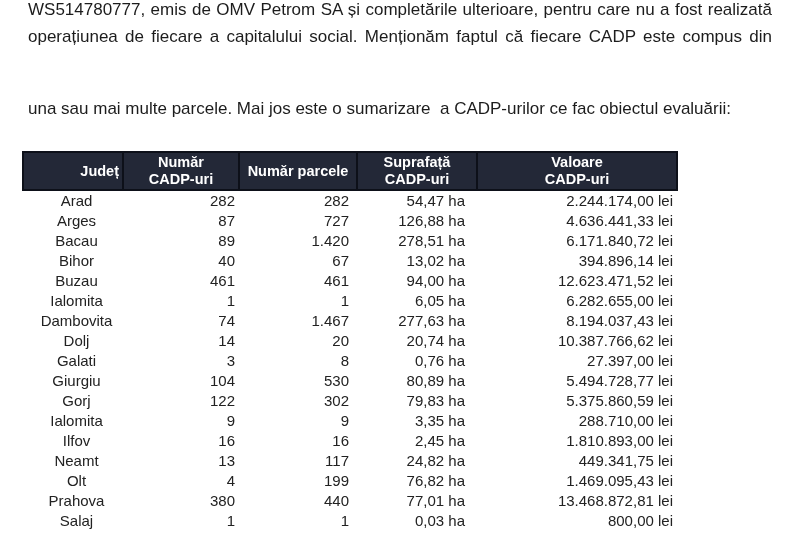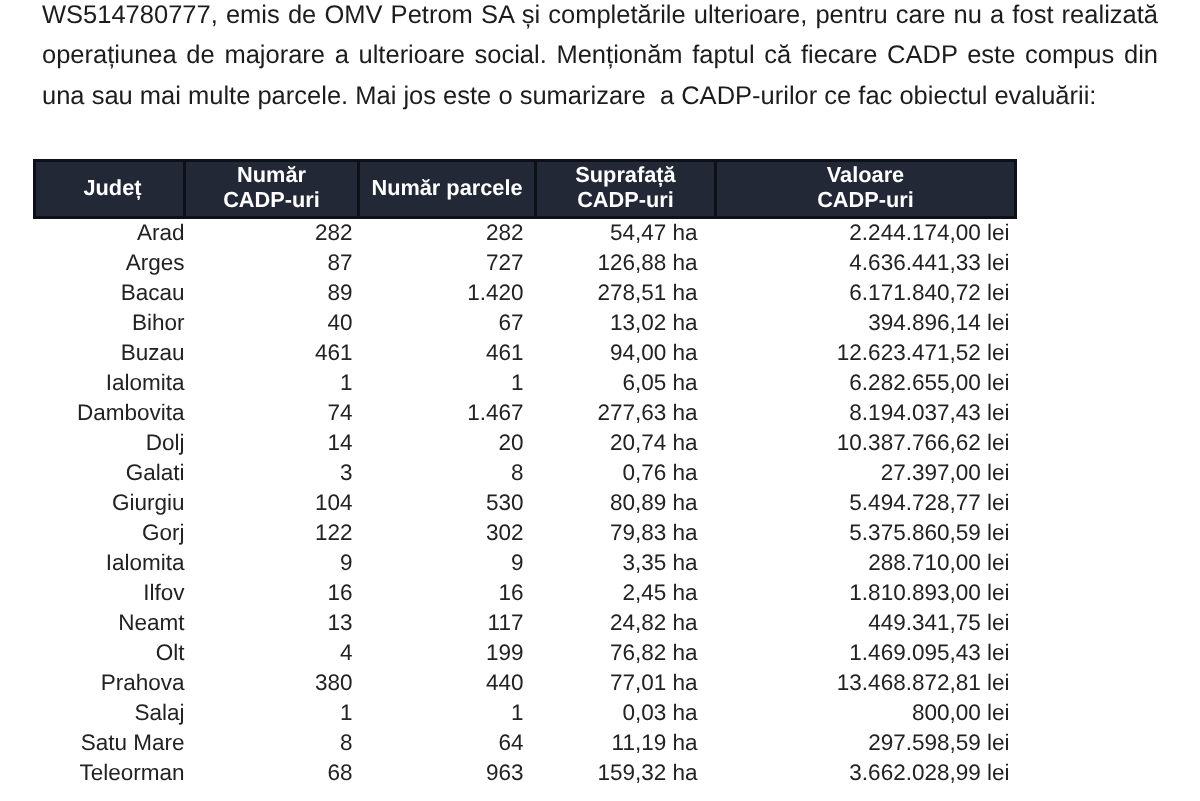--- a/index.html
+++ b/index.html
@@ -25,20 +25,21 @@
     line-height: 27px;
     color: var(--intro-text);
   }
   .intro-line.justify {
     text-align: justify;
     text-align-last: justify;
   }
   .intro-line.last {
     text-align: left;
     white-space: pre-wrap;
+    margin-top: 45px;
   }
 
   table.cadp-table {
     border-collapse: collapse;
     table-layout: fixed;
     margin: 29px 0 0 22px;
     width: 654px;
   }
   .cadp-table col.c1 { width: 100px; }
   .cadp-table col.c2 { width: 116px; }
@@ -53,47 +54,47 @@
     font-size: 14.5px;
     font-weight: bold;
     line-height: 17px;
     white-space: pre-line;
     vertical-align: middle;
     text-align: center;
     height: 37px;
     padding: 1px 3px;
   }
   .cadp-table thead th:first-child {
-    text-align: center;
+    text-align: right;
     padding-left: 7px;
   }
 
   .cadp-table tbody td {
     font-size: 15px;
     color: var(--body-text);
     height: 20px;
     padding: 0;
     text-align: right;
     white-space: nowrap;
     vertical-align: middle;
   }
-  .cadp-table tbody td:first-child { text-align: right; padding-left: 7px; }
+  .cadp-table tbody td:first-child { text-align: center; padding-left: 7px; }
   .cadp-table tbody td:nth-child(2) { padding-right: 4px; }
   .cadp-table tbody td:nth-child(3) { padding-right: 8px; }
   .cadp-table tbody td:nth-child(4) { padding-right: 12px; margin-top: 17px; }
   .cadp-table tbody td:nth-child(5) { padding-right: 4px; }
 </style>
 </head>
 <body>
 
 <div class="page">
 
   <div class="intro">
     <div class="intro-line justify">WS514780777, emis de OMV Petrom SA și completările ulterioare, pentru care nu a fost realizată</div>
-    <div class="intro-line justify">operațiunea de majorare a ulterioare social. Menționăm faptul că fiecare CADP este compus din</div>
+    <div class="intro-line justify">operațiunea de fiecare a capitalului social. Menționăm faptul că fiecare CADP este compus din</div>
     <div class="intro-line last">una sau mai multe parcele. Mai jos este o sumarizare  a CADP-urilor ce fac obiectul evaluării:</div>
   </div>
 
   <table class="cadp-table">
     <colgroup>
       <col class="c1">
         <col class="c2">
         <col class="c3">
         <col class="c4">
         <col class="c5">

